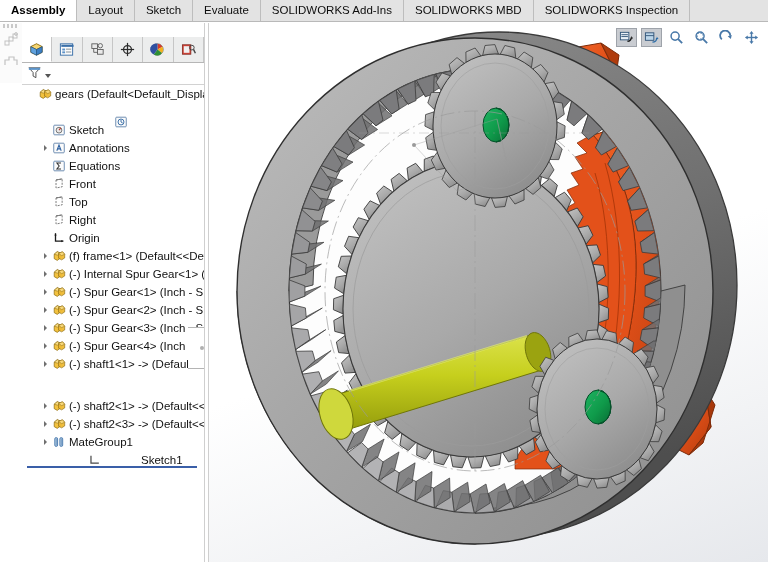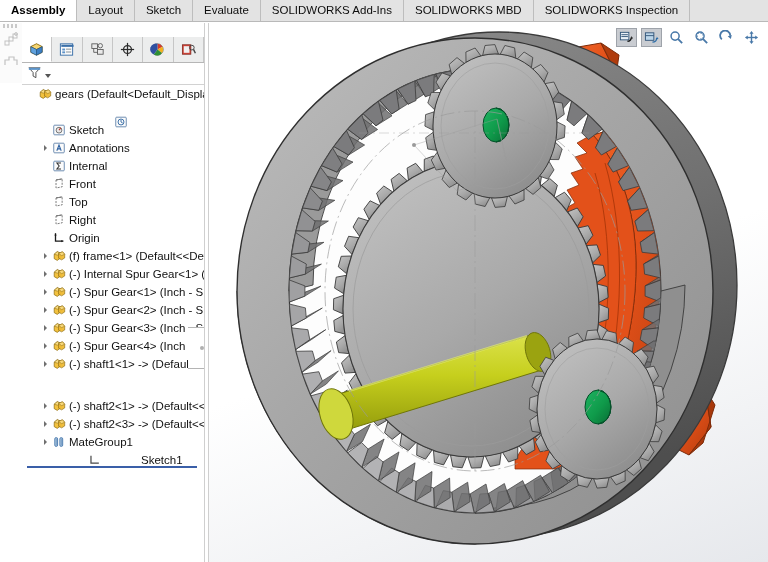--- a/index.html
+++ b/index.html
@@ -290,21 +290,21 @@
         <span class="tlabel">Annotations</span>
       </div>
       <div class="tnode" style="padding-left: 18px;">
         <span class="tw"></span>
         <span class="ticon">
           <svg viewBox="0 0 16 16" width="14" height="14">
             <rect x="2" y="2.5" width="12" height="11" rx="1" fill="#fbfbfb" stroke="#5b7fa8" stroke-width="1"></rect>
             <path d="M10.3 4.6 L5.6 4.6 L8.2 8 L5.6 11.4 L10.3 11.4" stroke="#333" stroke-width="1.2" fill="none"></path>
           </svg>
         </span>
-        <span class="tlabel">Internal</span>
+        <span class="tlabel">Equations</span>
       </div>
       <div class="tnode" style="padding-left: 18px; text-align: right;">
         <span class="tw"></span>
         <span class="ticon">
           <svg viewBox="0 0 16 16" width="14" height="14">
             <path d="M4.6 3.4 L11.6 2.2 L11.6 11.2 L4.6 12.6 Z" fill="none" stroke="#6d6d6d" stroke-width="1" stroke-dasharray="2.4 1.4"></path>
             <path d="M4.6 3.4 L11.6 2.2" stroke="#6d6d6d" stroke-width="1"></path>
           </svg>
         </span>
         <span class="tlabel">Front</span>

